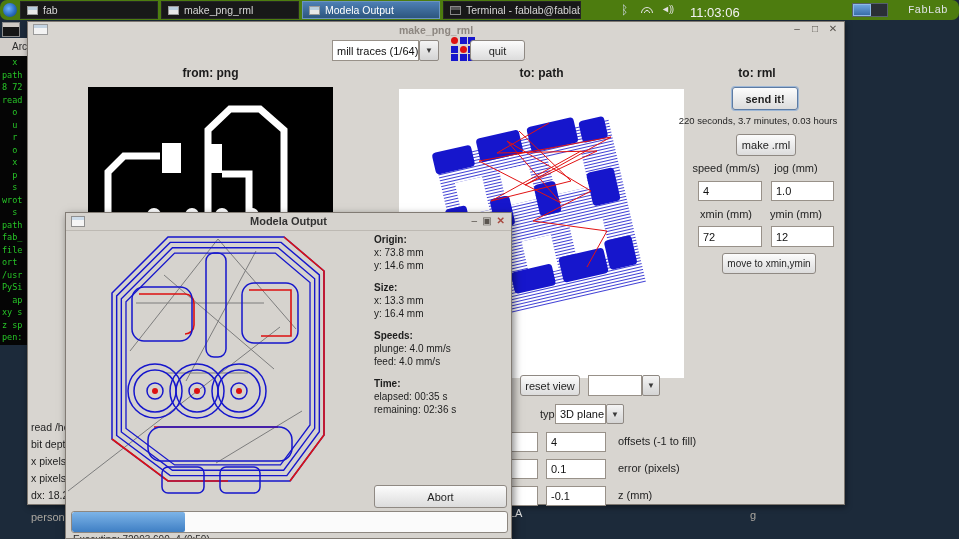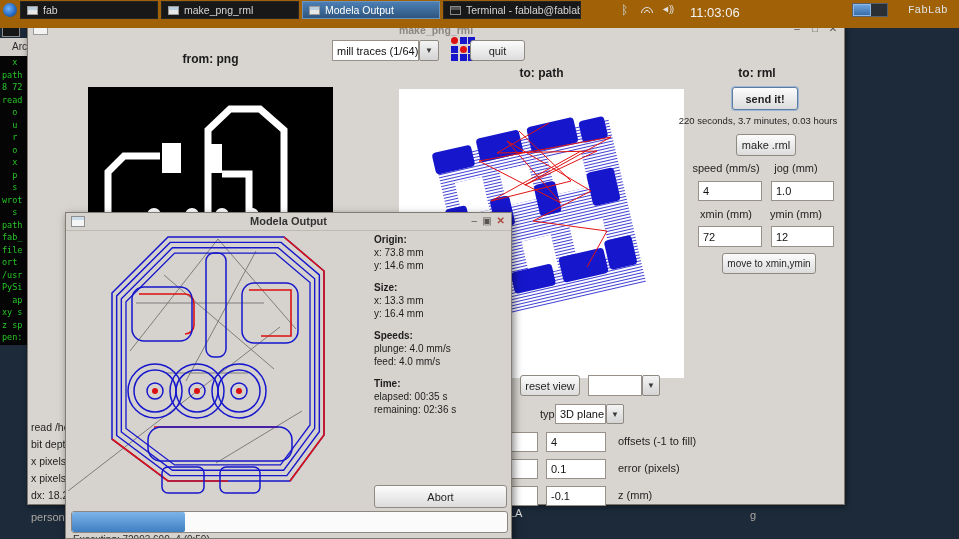--- a/index.html
+++ b/index.html
@@ -1,21 +1,21 @@
 <!DOCTYPE html>
 <html><head>
 <meta charset="utf-8">
 <style>
   * { margin:0; padding:0; box-sizing:border-box; }
   html,body { width:959px; height:539px; overflow:hidden; }
   body { font-family:"Liberation Sans", sans-serif; }
   .screen { position:relative; width:959px; height:539px; background:#1c2a3a; overflow:hidden; }
 
   
-  .taskbar { position:absolute; left:0; top:0; width:959px; height:28px; background:#a16207; display:flex; align-items:center; z-index:50; }
+  .taskbar { position:absolute; left:0; top:0; width:959px; height:20px; background:#4d7c0f; display:flex; align-items:center; z-index:50;border-radius:7px; }
   .tb-app-icon { position:absolute; left:3px; top:3px; width:14px; height:14px; border-radius:50%;
     background:radial-gradient(circle at 40% 40%, #6fb4ff 0%, #2a6cc0 55%, #123e75 100%); }
   .tb-btn { position:absolute; top:1px; height:18px; width:138px; display:flex; align-items:center; gap:5px;
     padding-left:6px; color:#d6d6d6; font-size:10.5px; background:#181818; border:1px solid #262626; overflow:hidden; white-space:nowrap; }
   .tb-btn.active { background:linear-gradient(#4d7fb4,#2d567f); border-color:#6a94bf; color:#fff; }
   .tb-win-ico { width:11px; height:9px; background:#e8e8e8; border:1px solid #9a9a9a; flex:0 0 auto; position:relative; }
   .tb-win-ico::before { content:""; position:absolute; left:0; top:0; right:0; height:3px; background:#b9cede; }
   .tb-win-ico.dark { background:#1d1d1d; border-color:#888; }
   .tb-win-ico.dark::before { background:#555; }
   .bt { position:absolute; left:621px; top:3px; color:#cdd6e0; font-size:12px; line-height:14px; }
@@ -152,21 +152,21 @@
         <i></i>
         <i></i>
         <i class="r"></i>
         <i></i>
         <i></i>
         <i></i>
         <i></i>
     </div>
     <div class="btn" style="left:442px; top:18px; width:55px; height:21px;">quit</div>
 
-    <div class="hdr" style="left:60px;  top:30px; width:245px;">from: png</div>
+    <div class="hdr" style="left:60px;  top:44px; width:245px;">from: png</div>
     <div class="hdr" style="left:371px; top:44px; width:285px;">to: path</div>
     <div class="hdr" style="left:640px; top:44px; width:178px;">to: rml</div>
 
     <div class="canvas" style="left:60px; top:65px; width:245px; height:258px;">
       <svg viewBox="0 0 245 258" width="245" height="258">
         <rect width="245" height="258" fill="#000"></rect>
         <g stroke="#fff" stroke-width="7" fill="none">
           <path d="M20,150 V85 L36,69 H72"></path>
           <path d="M120,150 V43 L142,22 H172 L196,43 V150"></path>
           <path d="M134,87 H161 V126"></path>

